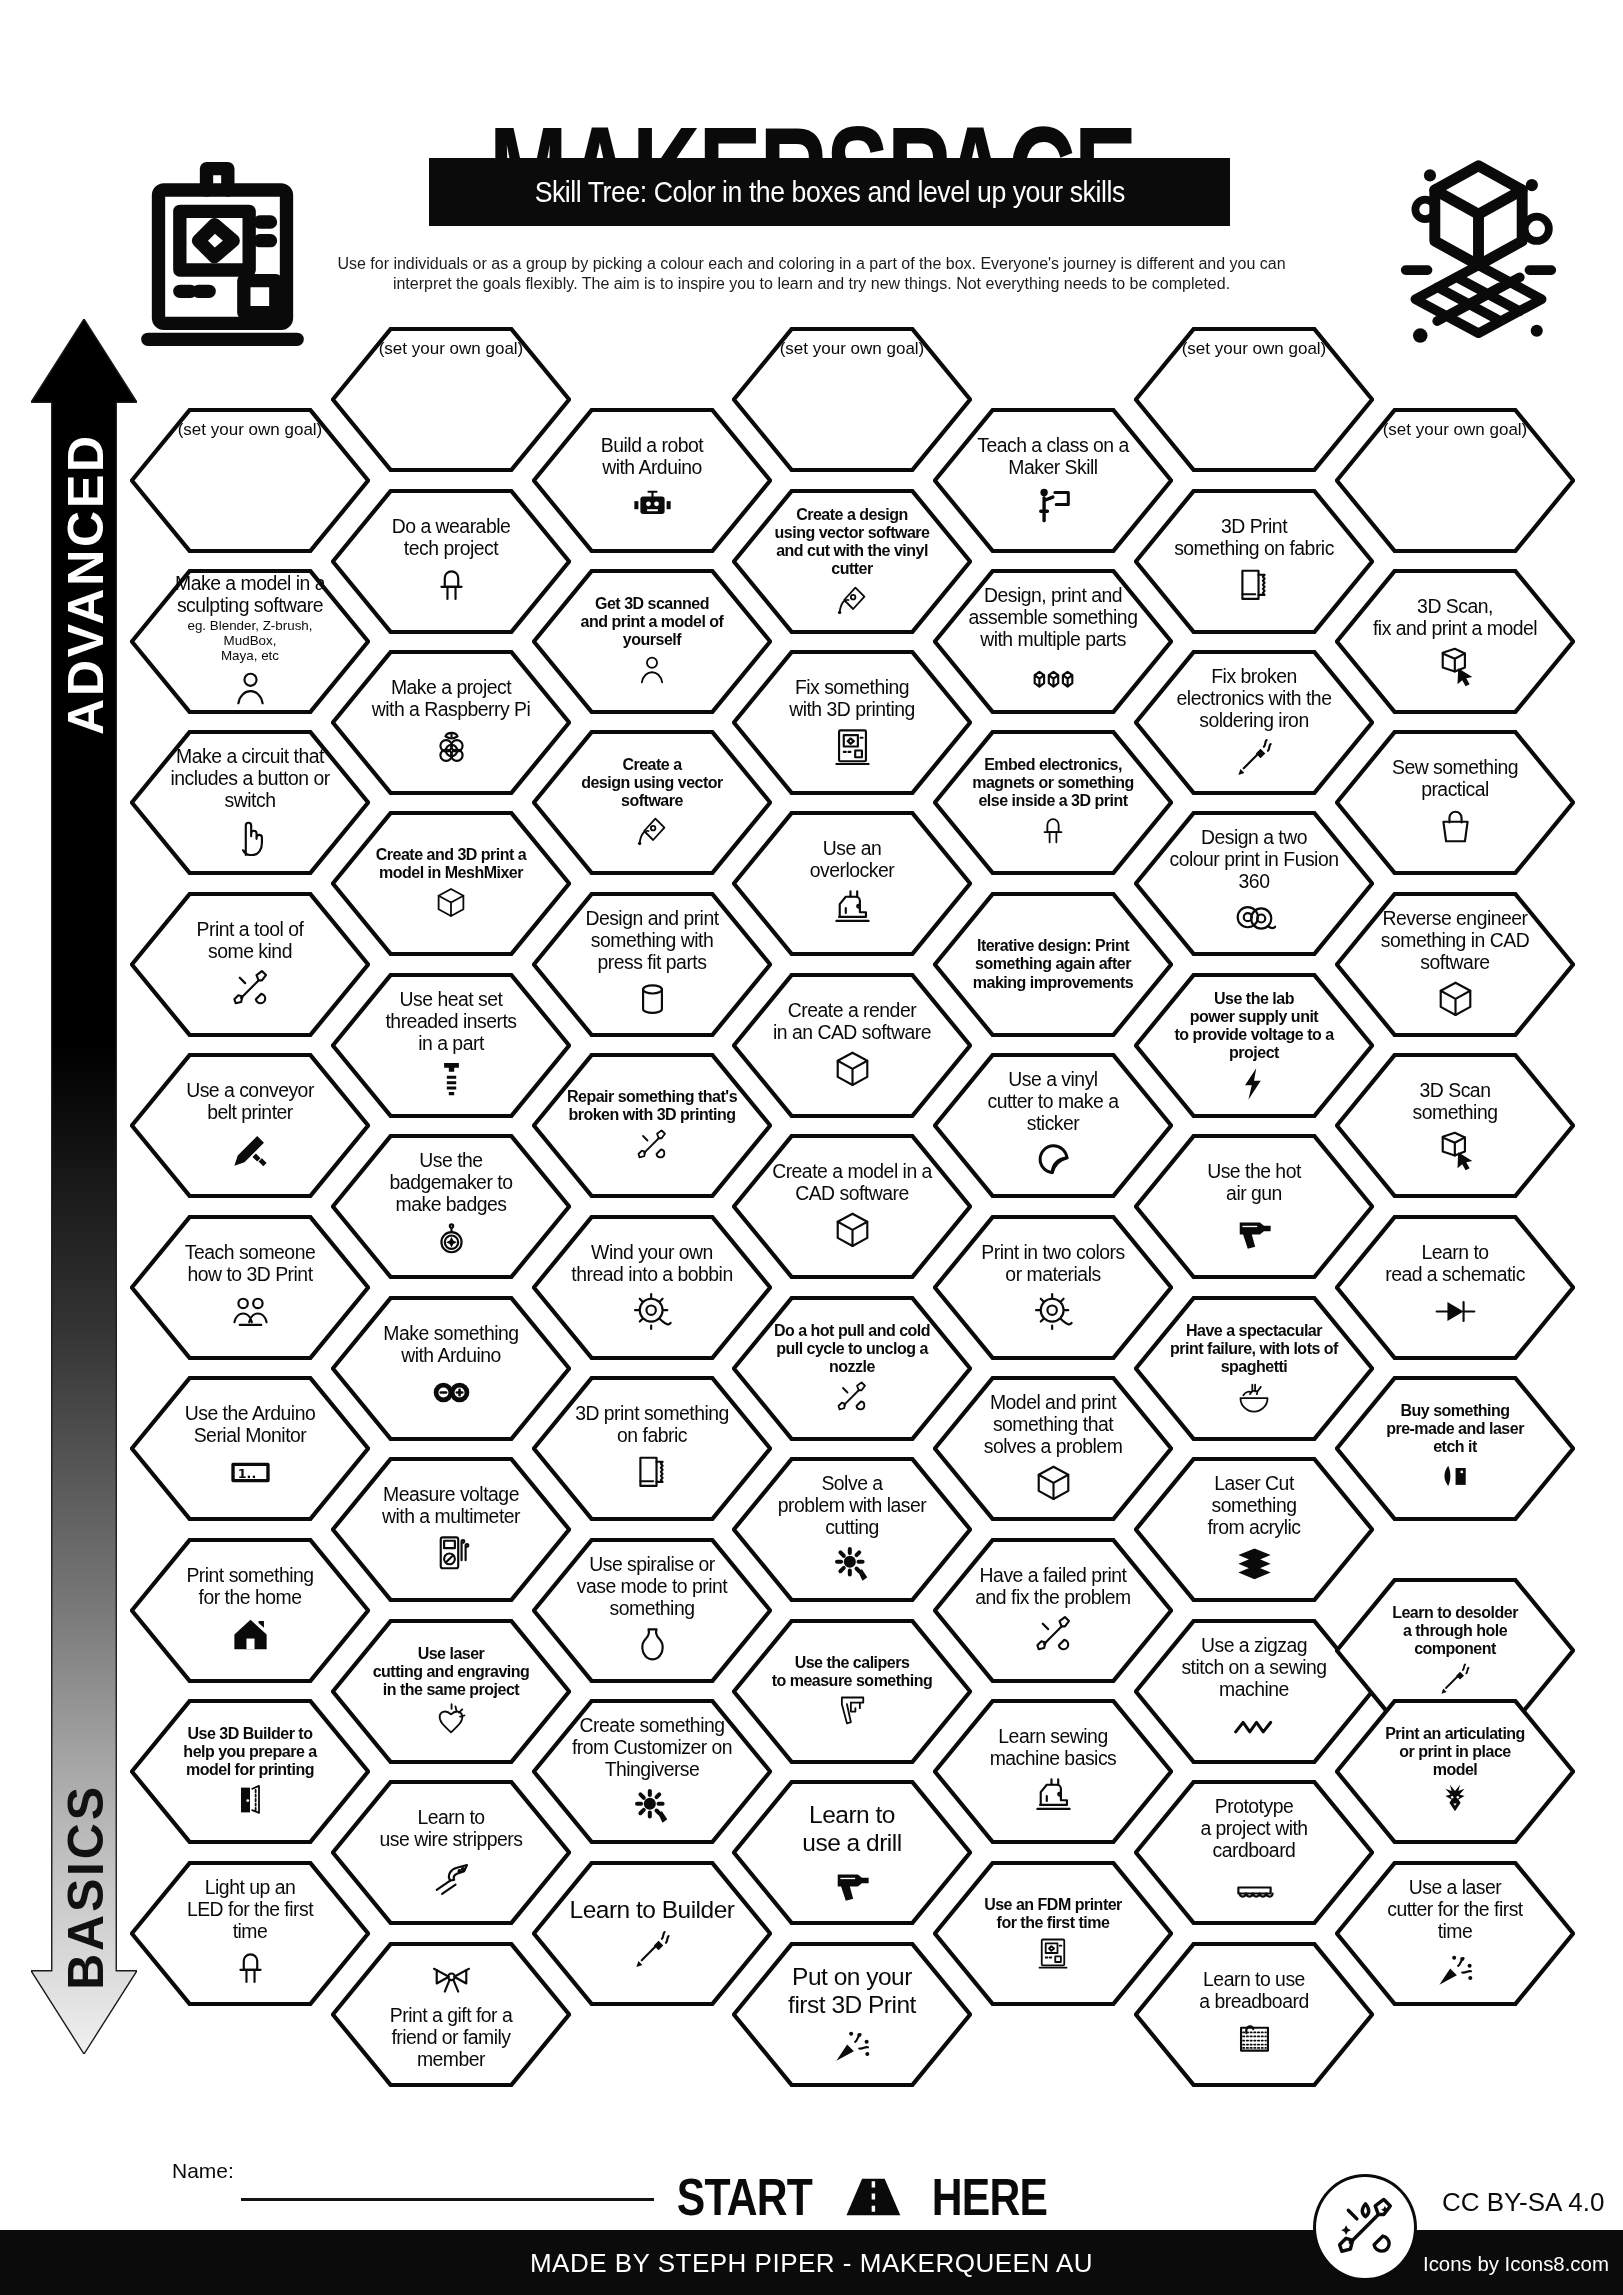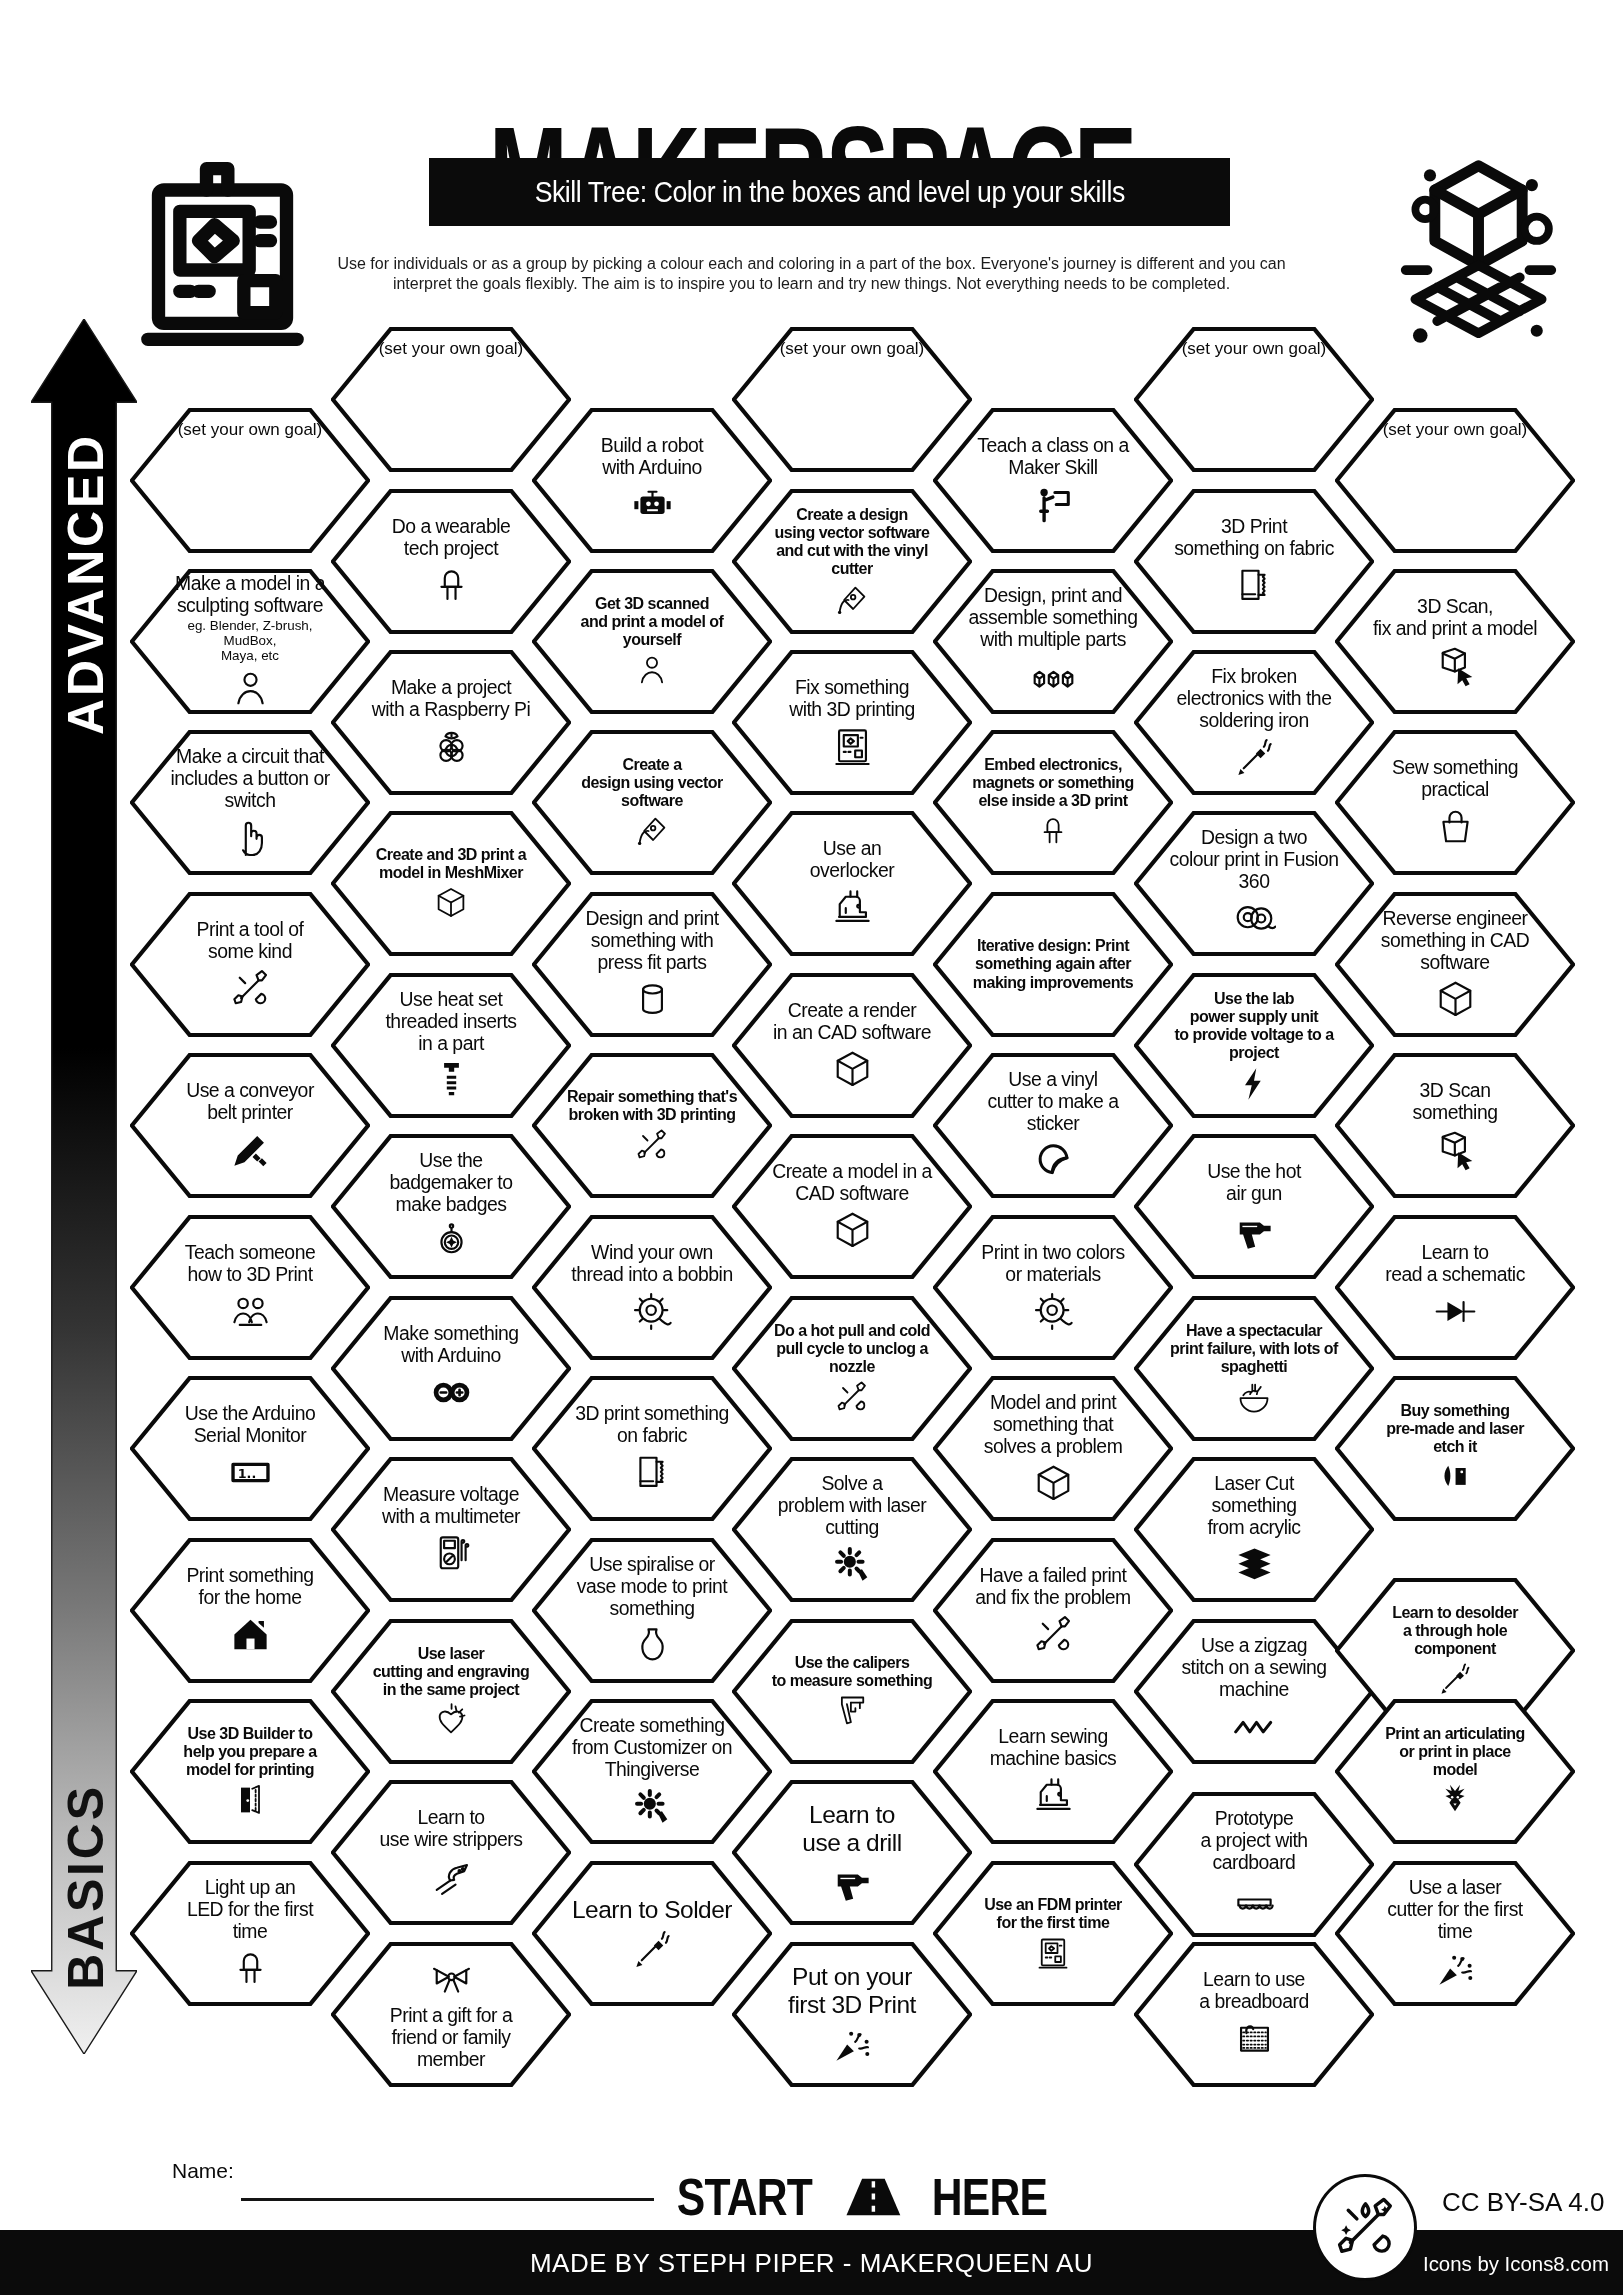--- a/index.html
+++ b/index.html
@@ -700,21 +700,21 @@
         <svg class="hx-icon" viewBox="0 0 92 92" width="43" height="43">
           <use href="#s-gear"></use>
         </svg>
       </div>
     </div>
     <div class="hex big" style="left: 532px; top: 1861px;">
       <svg class="hex-svg" viewBox="0 0 518 314" preserveAspectRatio="none">
         <polygon points="4,157 129,4 389,4 514,157 389,310 129,310" fill="#ffffff" stroke="#0a0a0a" stroke-width="9"></polygon>
       </svg>
       <div class="hex-content">
-        <span class="hex-label">Learn to Solder</span>
+        <span class="hex-label">Learn to Builder</span>
         <svg class="hx-icon" viewBox="0 0 92 92" width="43" height="43">
           <use href="#s-solder"></use>
         </svg>
       </div>
     </div>
     <div class="hex goal" style="left: 732px; top: 327px;">
       <svg class="hex-svg" viewBox="0 0 518 314" preserveAspectRatio="none">
         <polygon points="4,157 129,4 389,4 514,157 389,310 129,310" fill="#ffffff" stroke="#0a0a0a" stroke-width="9"></polygon>
       </svg>
       <div class="hex-content">
@@ -1071,21 +1071,21 @@
       </svg>
       <div class="hex-content">
         <span class="hex-label">Use a zigzag
 stitch on a sewing
 machine</span>
         <svg class="hx-icon" viewBox="0 0 92 92" width="43" height="43">
           <use href="#s-zigzag"></use>
         </svg>
       </div>
     </div>
-    <div class="hex" style="left: 1134px; top: 1780px; margin-top: 12px;">
+    <div class="hex" style="left: 1134px; top: 1780px;">
       <svg class="hex-svg" viewBox="0 0 518 314" preserveAspectRatio="none">
         <polygon points="4,157 129,4 389,4 514,157 389,310 129,310" fill="#ffffff" stroke="#0a0a0a" stroke-width="9"></polygon>
       </svg>
       <div class="hex-content">
         <span class="hex-label">Prototype
 a project with
 cardboard</span>
         <svg class="hx-icon" viewBox="0 0 92 92" width="43" height="43">
           <use href="#s-cardboard"></use>
         </svg>

